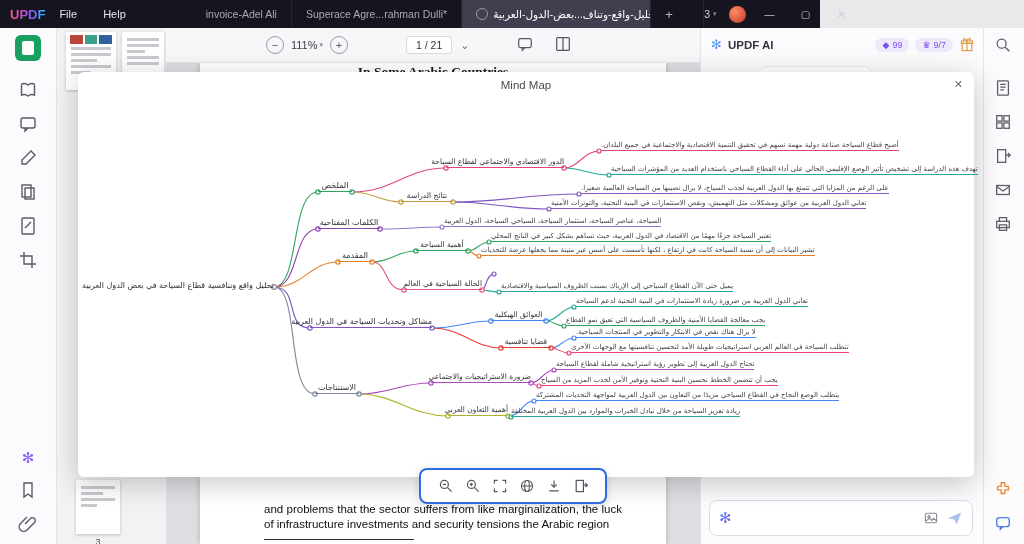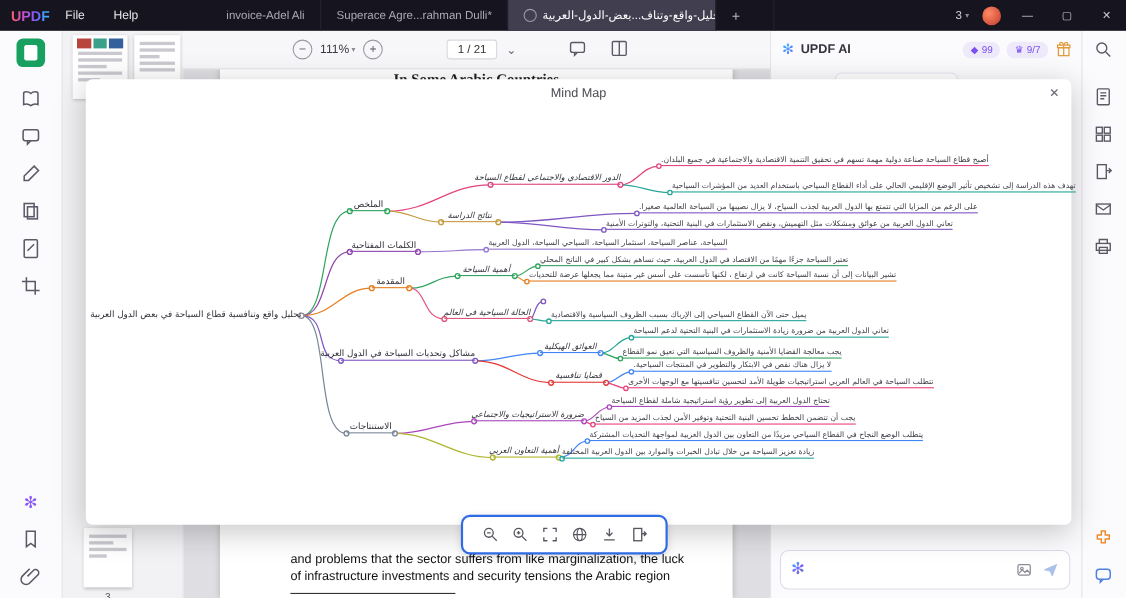--- a/index.html
+++ b/index.html
@@ -1,18 +1,18 @@
 <!DOCTYPE html>
 <html><head>
 <meta charset="utf-8">
 <style>
   html,body{margin:0;padding:0;width:1024px;height:544px;overflow:hidden;
     font-family:"Liberation Sans","DejaVu Sans",sans-serif;background:#e9e9ec;position:relative;}
   
-  .titlebar{position:absolute;top:0;left:0;width:1024px;height:28px;background:#16151f;
+  .titlebar{position:absolute;top:0;left:0;width:820px;height:28px;background:#16151f;
     display:flex;align-items:center;color:#ddd;z-index:40;}
   .logo{font-weight:bold;font-size:13px;margin:0 14px 0 10px;
     background:linear-gradient(90deg,#ff5f6d,#c84fd0,#7a5cff,#25c6ff);
     -webkit-background-clip:text;background-clip:text;color:transparent;}
   .menu-item{font-size:11px;color:#e4e4ea;margin-right:26px;cursor:default;}
   .tabs{display:flex;height:100%;margin-left:40px;}
   .tab{height:100%;display:flex;align-items:center;gap:5px;padding:0 14px;font-size:10.5px;
     color:#a9a9b7;white-space:nowrap;overflow:hidden;max-width:160px;border-right:1px solid #242334;}
   .tab.active{background:#413f4f;color:#fff;}
   .tab-dot{width:10px;height:10px;border-radius:50%;border:1.5px solid #9a9aa8;flex:0 0 auto;}
@@ -73,21 +73,21 @@
   .mindmap{position:absolute;left:78px;top:72px;width:896px;height:405px;background:#fff;border-radius:6px;
     box-shadow:0 6px 28px rgba(0,0,0,.22);z-index:20;}
   .mm-title{position:absolute;top:7px;left:0;right:0;text-align:center;font-size:11.5px;color:#4a4a52;}
   .mm-close{position:absolute;top:6px;right:11px;font-size:11px;color:#6a6a72;}
   .mm-svg{position:absolute;inset:0;pointer-events:none;}
   .mml{position:absolute;font-family:"DejaVu Sans",sans-serif;direction:rtl;white-space:nowrap;
     text-align:center;border-bottom-style:solid;}
   .mm-root{position:absolute;font-family:"DejaVu Sans",sans-serif;direction:rtl;white-space:nowrap;
     font-size:8px;color:#2e2e36;}
   .branch{font-size:8px;line-height:11px;border-bottom-width:1.5px;color:#2e2e36;}
-  .topic{font-size:7.5px;line-height:10px;border-bottom-width:1.5px;color:#33333c;font-style:italic;}
+  .topic{font-size:7.5px;line-height:10px;border-bottom-width:1.5px;color:#33333c;}
   .leaf{font-size:7px;line-height:9px;border-bottom-width:1px;color:#3f3f48;text-align:right;}
   
   .mmtools{position:absolute;left:419px;top:468px;width:184px;height:32px;background:#fff;border:2px solid #2e6be5;
     border-radius:8px;box-shadow:0 2px 8px rgba(0,0,0,.15);display:flex;align-items:center;justify-content:center;
     gap:11px;z-index:30;}
   .mmtools svg{display:block;}
   .ibtn{width:16px;height:16px;}
 </style>
 </head>
 <body>

